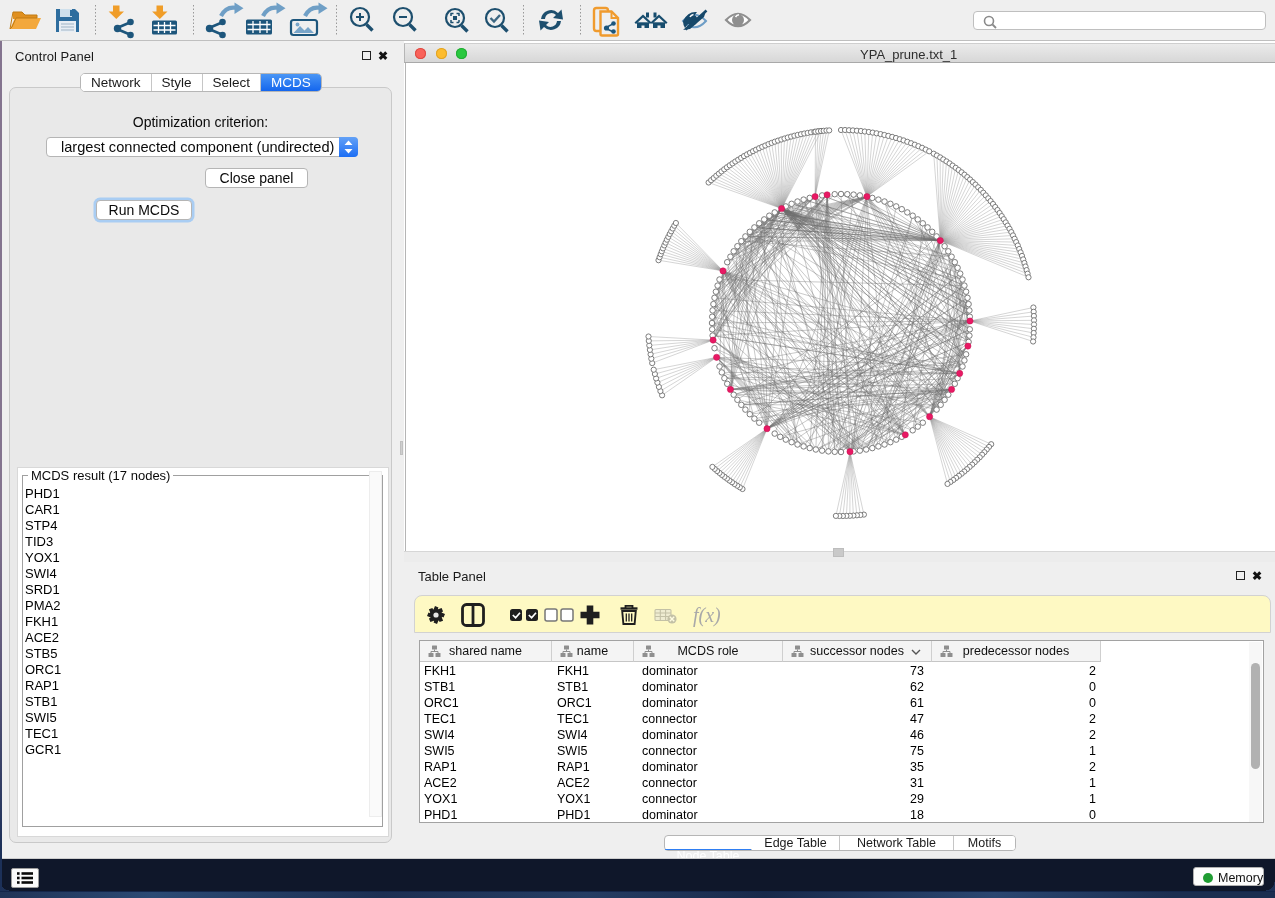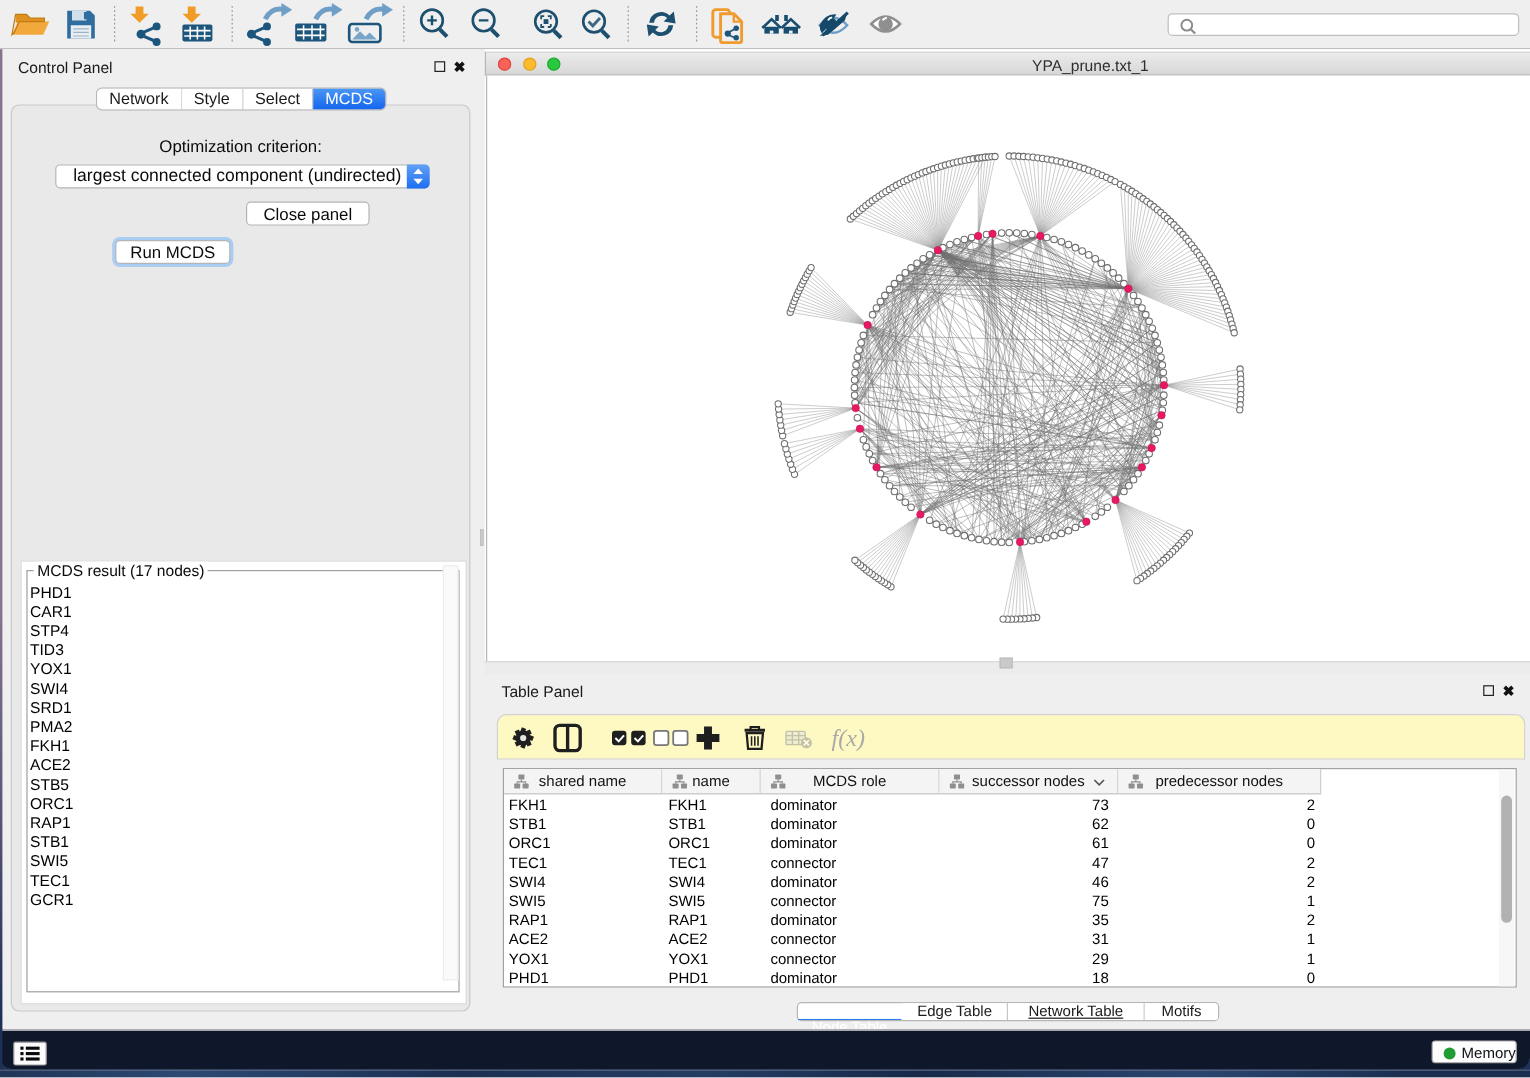--- a/index.html
+++ b/index.html
@@ -1291,21 +1291,21 @@
       <div class="rtxt" style="left:222px;top:166px;">dominator</div>
       <div class="rtxt num" style="left:420px;width:84px;top:166px;">18</div>
       <div class="rtxt num" style="left:590px;width:86px;top:166px;">0</div>
     <div id="tbl-scroll">
         <div id="tbl-thumb"></div>
       </div>
   </div>
   <div id="bottomtabs">
     <div class="tab sel" style="width:87px;">Node Table</div>
       <div class="tab" style="width:88px;">Edge Table</div>
-      <div class="tab" style="width:114px;text-decoration:underline;">Network Table</div>
+      <div class="tab" style="width:114px;">Network Table</div>
       <div class="tab" style="width:61px;">Motifs</div>
   </div>
 </div>
 <div class="abs" id="status">
   <div id="listbtn">
       <svg width="26" height="18" viewBox="0 0 26 18" style="position:absolute;left:1px;top:0px;">
         <g fill="#0a0a0a">
           <rect x="4" y="3.2" width="2.6" height="2.6"></rect>
           <rect x="8.5" y="3.2" width="11.5" height="2.6"></rect>
           <rect x="4" y="7.7" width="2.6" height="2.6"></rect>

